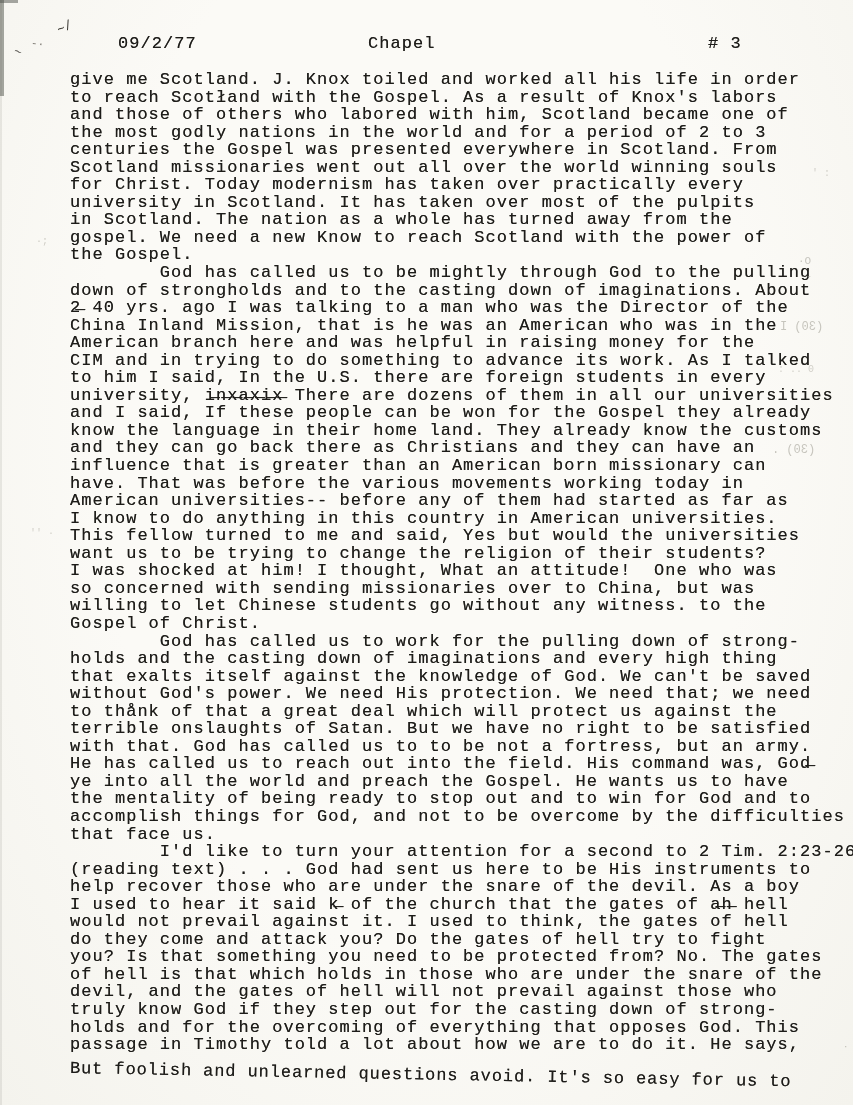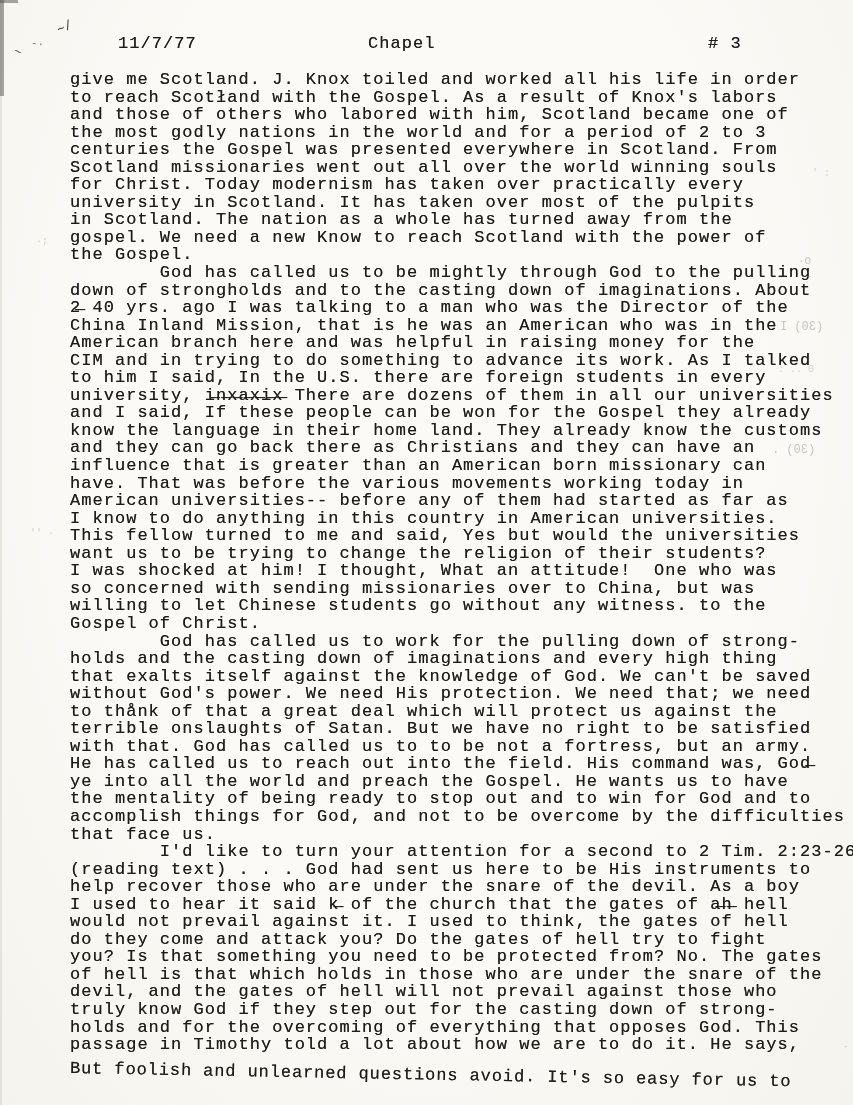--- a/index.html
+++ b/index.html
@@ -33,21 +33,21 @@
 </style>
 </head>
 <body>
 
 <div class="page" style="color: rgb(29, 28, 25);">
   <div class="edge-sliver"></div>
   <div class="edge-line"></div>
   <div class="edge-top"></div>
 
   <div class="header-row typewriter">
-    <span class="hdr-date">11/7/77</span>
+    <span class="hdr-date">09/2/77</span>
     <span class="hdr-title">Chapel</span>
     <span class="hdr-page"># 3</span>
   </div>
 
   <div class="doc-body typewriter" id="doc-body">
       <div class="line">give me Scotland. J. Knox toiled and worked all his life in order</div>
       <div class="line">to reach Scotłand with the Gospel. As a result of Knox's labors</div>
       <div class="line">and those of others who labored with him, Scotland became one of</div>
       <div class="line">the most godly nations in the world and for a period of 2 to 3</div>
       <div class="line">centuries the Gospel was presented everywhere in Scotland. From</div>

